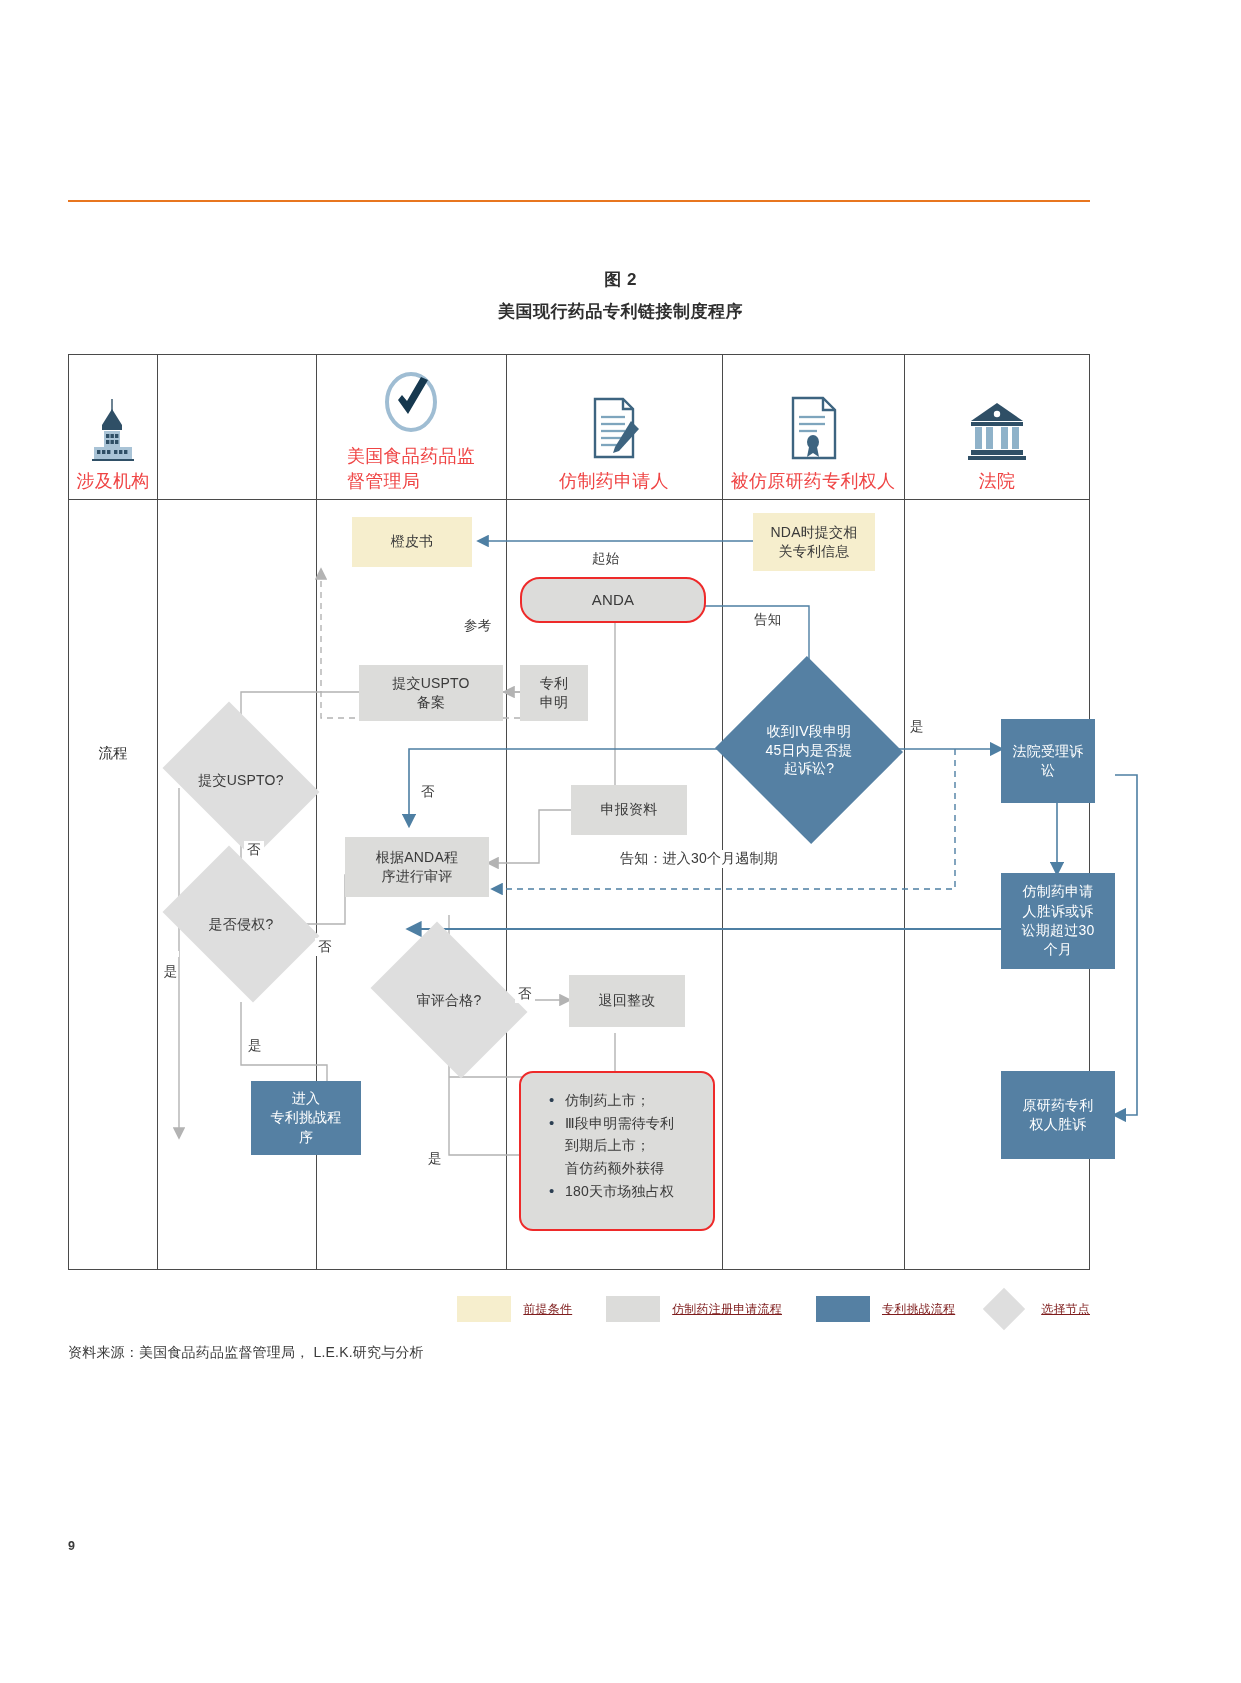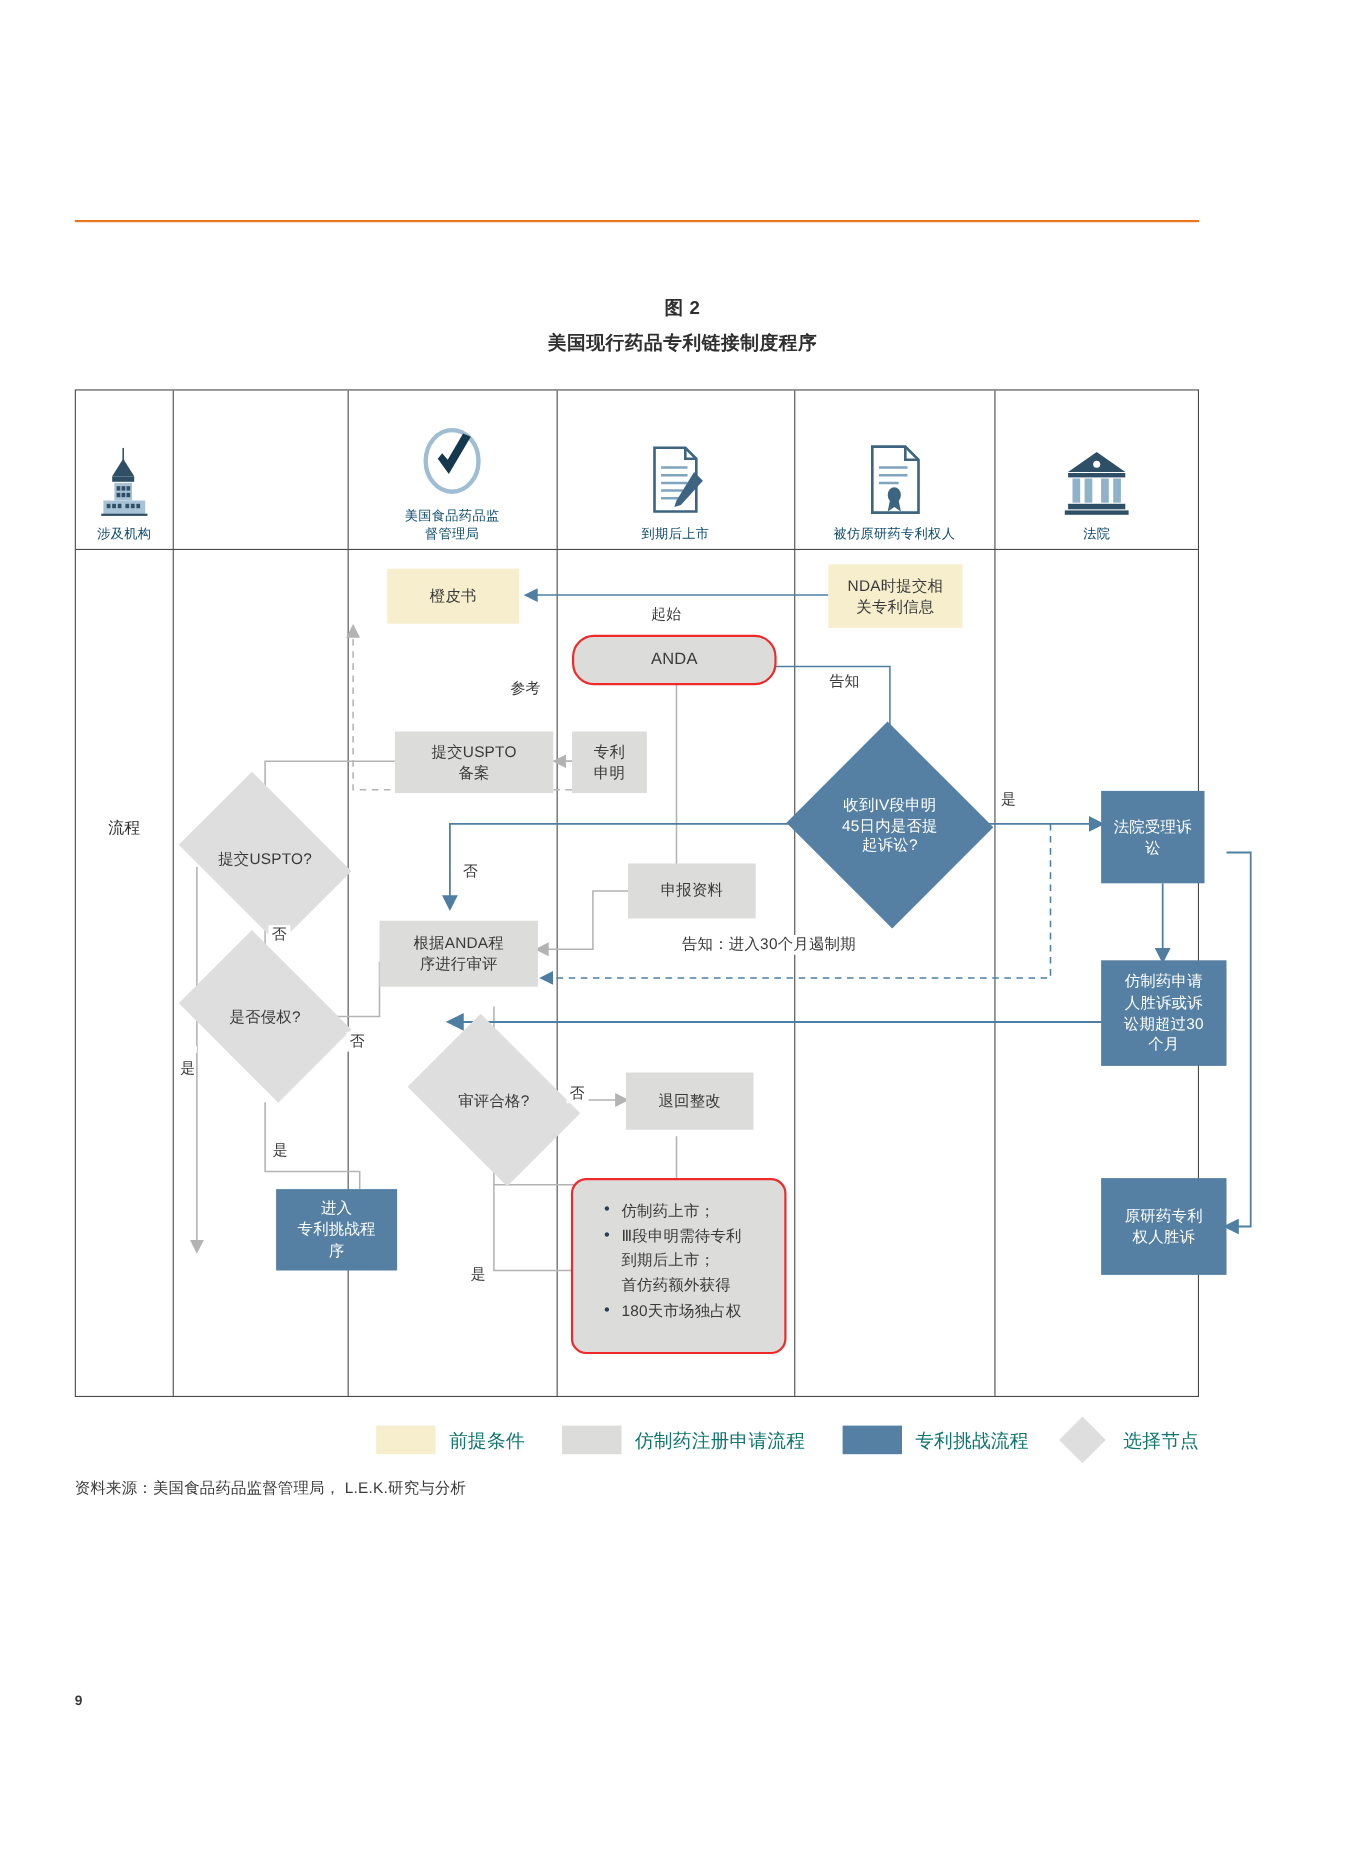--- a/index.html
+++ b/index.html
@@ -19,21 +19,21 @@
   .fig-title{position:absolute;left:0;right:0;top:300px;text-align:center;font-size:17px;font-weight:bold;color:#2f2f2f;letter-spacing:.5px;}
 
   
   .frame{position:absolute;left:68px;top:354px;width:1022px;height:916px;border:1px solid #4a4a4a;box-sizing:border-box;}
   .vline{position:absolute;top:0;bottom:0;width:1px;background:#4a4a4a;}
   .hline{position:absolute;left:0;right:0;height:1px;background:#4a4a4a;}
 
   
   .hdr{position:absolute;top:0;height:144px;display:flex;flex-direction:column;align-items:center;justify-content:flex-end;padding-bottom:6px;box-sizing:border-box;}
   .hdr .ico{height:74px;display:flex;align-items:flex-end;justify-content:center;margin-bottom:8px;}
-  .hdr .lbl{font-size:12px;color:#0c4a6e;text-align:center;line-height:1.35;letter-spacing:.3px;}
+  .hdr .lbl{font-size:18px;color:#ef4444;line-height:1.35;letter-spacing:.3px;}
 
   
   .rowlabel{position:absolute;font-size:14.5px;color:#2f2f2f;text-align:center;line-height:1.45;width:60px;}
 
   
   .node{position:absolute;box-sizing:border-box;display:flex;align-items:center;justify-content:center;text-align:center;font-size:14px;line-height:1.38;letter-spacing:.2px;}
   .n-cream{background:#f6eecd;color:#3a3a3a;}
   .n-gray{background:#dcdcda;color:#3a3a3a;}
   .n-blue{background:#5580a3;color:#ffffff;}
   .n-round{background:#dcdcda;border:2px solid #ee2a2a;border-radius:20px;color:#3a3a3a;}
@@ -60,21 +60,21 @@
   .bulletbox li{font-size:14px;line-height:1.62;color:#3a3a3a;position:relative;padding-left:16px;letter-spacing:.2px;}
   .bulletbox li::before{content:"\2022";position:absolute;left:0;top:-1px;color:#2c3f52;font-size:15px;}
   .bulletbox li.nobullet{padding-left:16px;}
   .bulletbox li.nobullet::before{content:"";}
 
   
   .legend{position:absolute;left:68px;top:1289px;width:1022px;height:40px;display:flex;align-items:center;justify-content:flex-end;gap:0;}
   .lg-item{display:flex;align-items:center;margin-left:34px;}
   .lg-sw{width:54px;height:26px;margin-right:12px;}
   .lg-dia{width:30px;height:30px;background:#dedede;transform:rotate(45deg);margin-right:22px;}
-  .lg-txt{font-size:17px;color:#0f766e;letter-spacing:.2px;}
+  .lg-txt{font-size:12px;color:#7f1d1d;letter-spacing:.2px;text-decoration:underline;}
 
   .source{position:absolute;left:68px;top:1344px;font-size:14px;color:#3a3a3a;letter-spacing:.2px;}
   .pageno{position:absolute;left:68px;top:1539px;font-size:12.5px;font-weight:bold;color:#3a3a3a;}
 </style>
 </head>
 <body>
 
 <div class="page">
 
   <div class="top-rule"></div>
@@ -142,21 +142,21 @@
           <g stroke="#7ea5bd" stroke-width="2.3">
             <line x1="16" y1="22" x2="40" y2="22"></line>
               <line x1="16" y1="29" x2="40" y2="29"></line>
             <line x1="16" y1="36" x2="40" y2="36"></line>
               <line x1="16" y1="43" x2="36" y2="43"></line>
             <line x1="16" y1="50" x2="32" y2="50"></line>
           </g>
           <path d="M46 26 L54 34 L34 56 L28 58 L30 52 Z" fill="#3d6480"></path>
         </svg>
       </div>
-      <div class="lbl">到期后上市</div>
+      <div class="lbl">仿制药申请人</div>
     </div>
 
     <div class="hdr" style="left:835px;width:186px;">
       <div class="ico">
         <svg width="64" height="60" viewBox="0 0 64 60">
           <polygon points="32,2 58,20 6,20" fill="#2f4f66"></polygon>
           <circle cx="32" cy="13" r="3.2" fill="#ffffff"></circle>
           <rect x="6" y="21" width="52" height="4" fill="#2f4f66"></rect>
           <g fill="#8fb2c9">
             <rect x="10" y="26" width="7" height="22"></rect>

